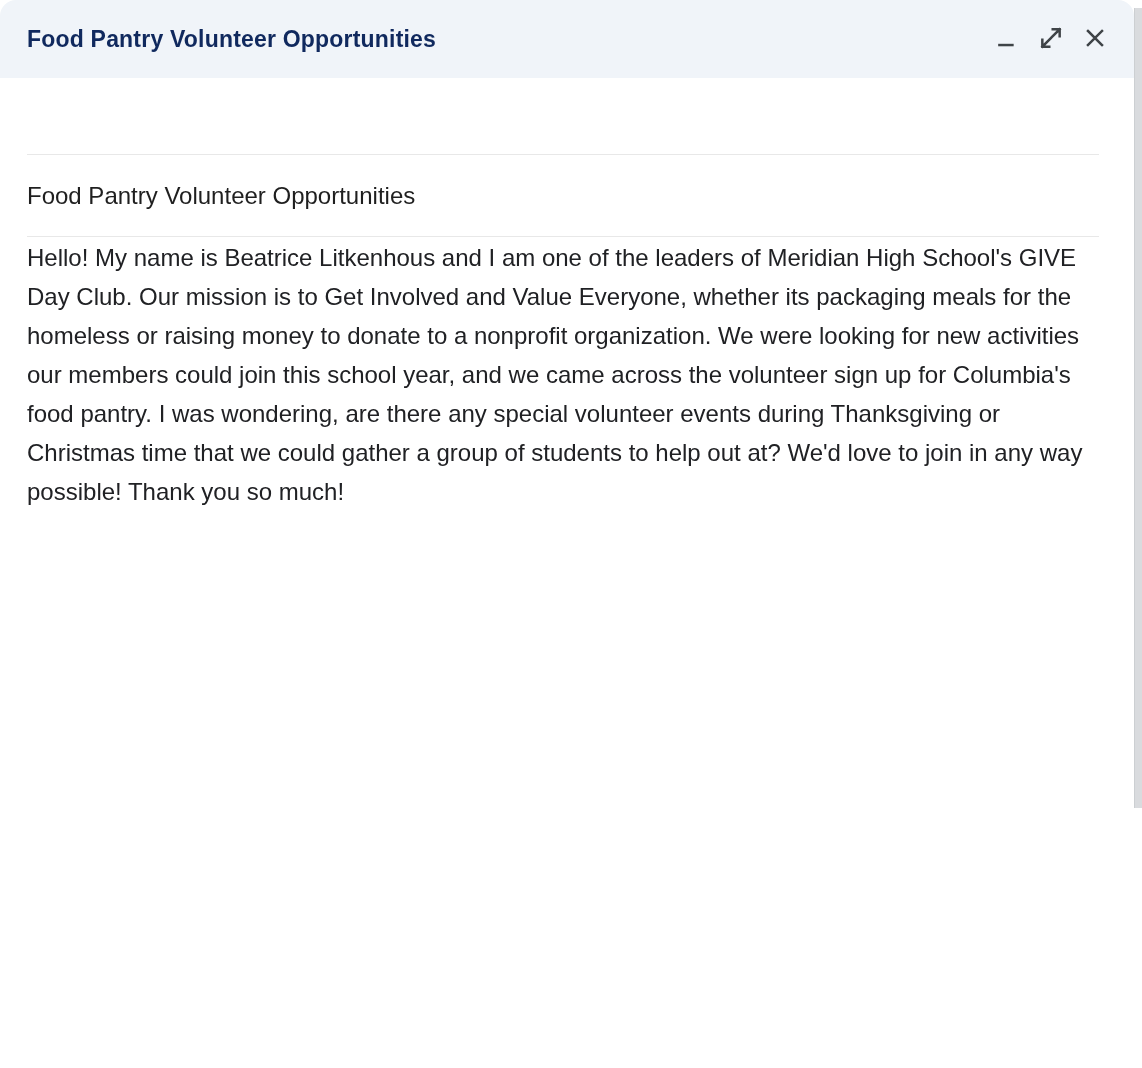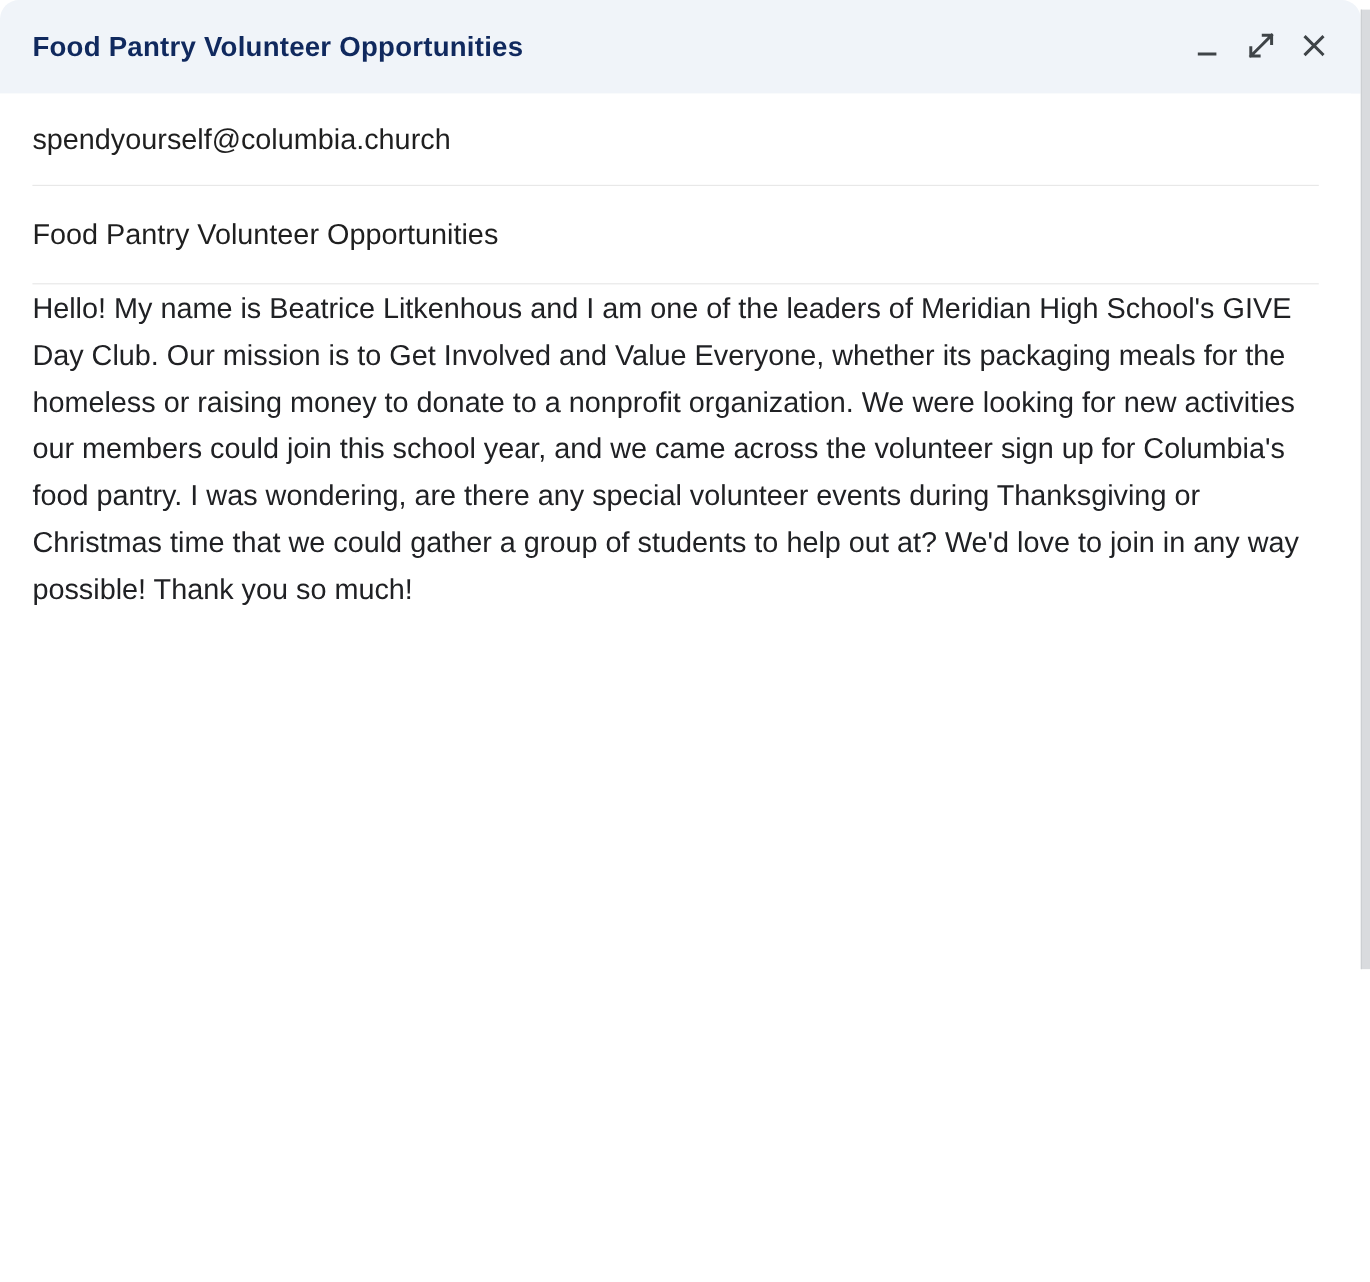--- a/index.html
+++ b/index.html
@@ -86,21 +86,20 @@
           <span>
             <svg width="26" height="26" viewBox="0 0 24 24">
                 <path d="M5.5 5.5l13 13M18.5 5.5l-13 13"></path>
               </svg>
           </span>
         </button>
       </div>
     </div>
 
     <div class="field-row row-to">
-      <div class="field-text">spendyourself@columbia.church</div>
       <div class="hairline"></div>
     </div>
 
     <div class="field-row row-subject">
       <div class="field-text">Food Pantry Volunteer Opportunities</div>
       <div class="hairline"></div>
     </div>
 
     <div class="body-editor">Hello! My name is Beatrice Litkenhous and I am one of the leaders of Meridian High School's GIVE Day Club. Our mission is to Get Involved and Value Everyone, whether its packaging meals for the homeless or raising money to donate to a nonprofit organization. We were looking for new activities our members could join this school year, and we came across the volunteer sign up for Columbia's food pantry. I was wondering, are there any special volunteer events during Thanksgiving or Christmas time that we could gather a group of students to help out at? We'd love to join in any way possible! Thank you so much!</div>
 

